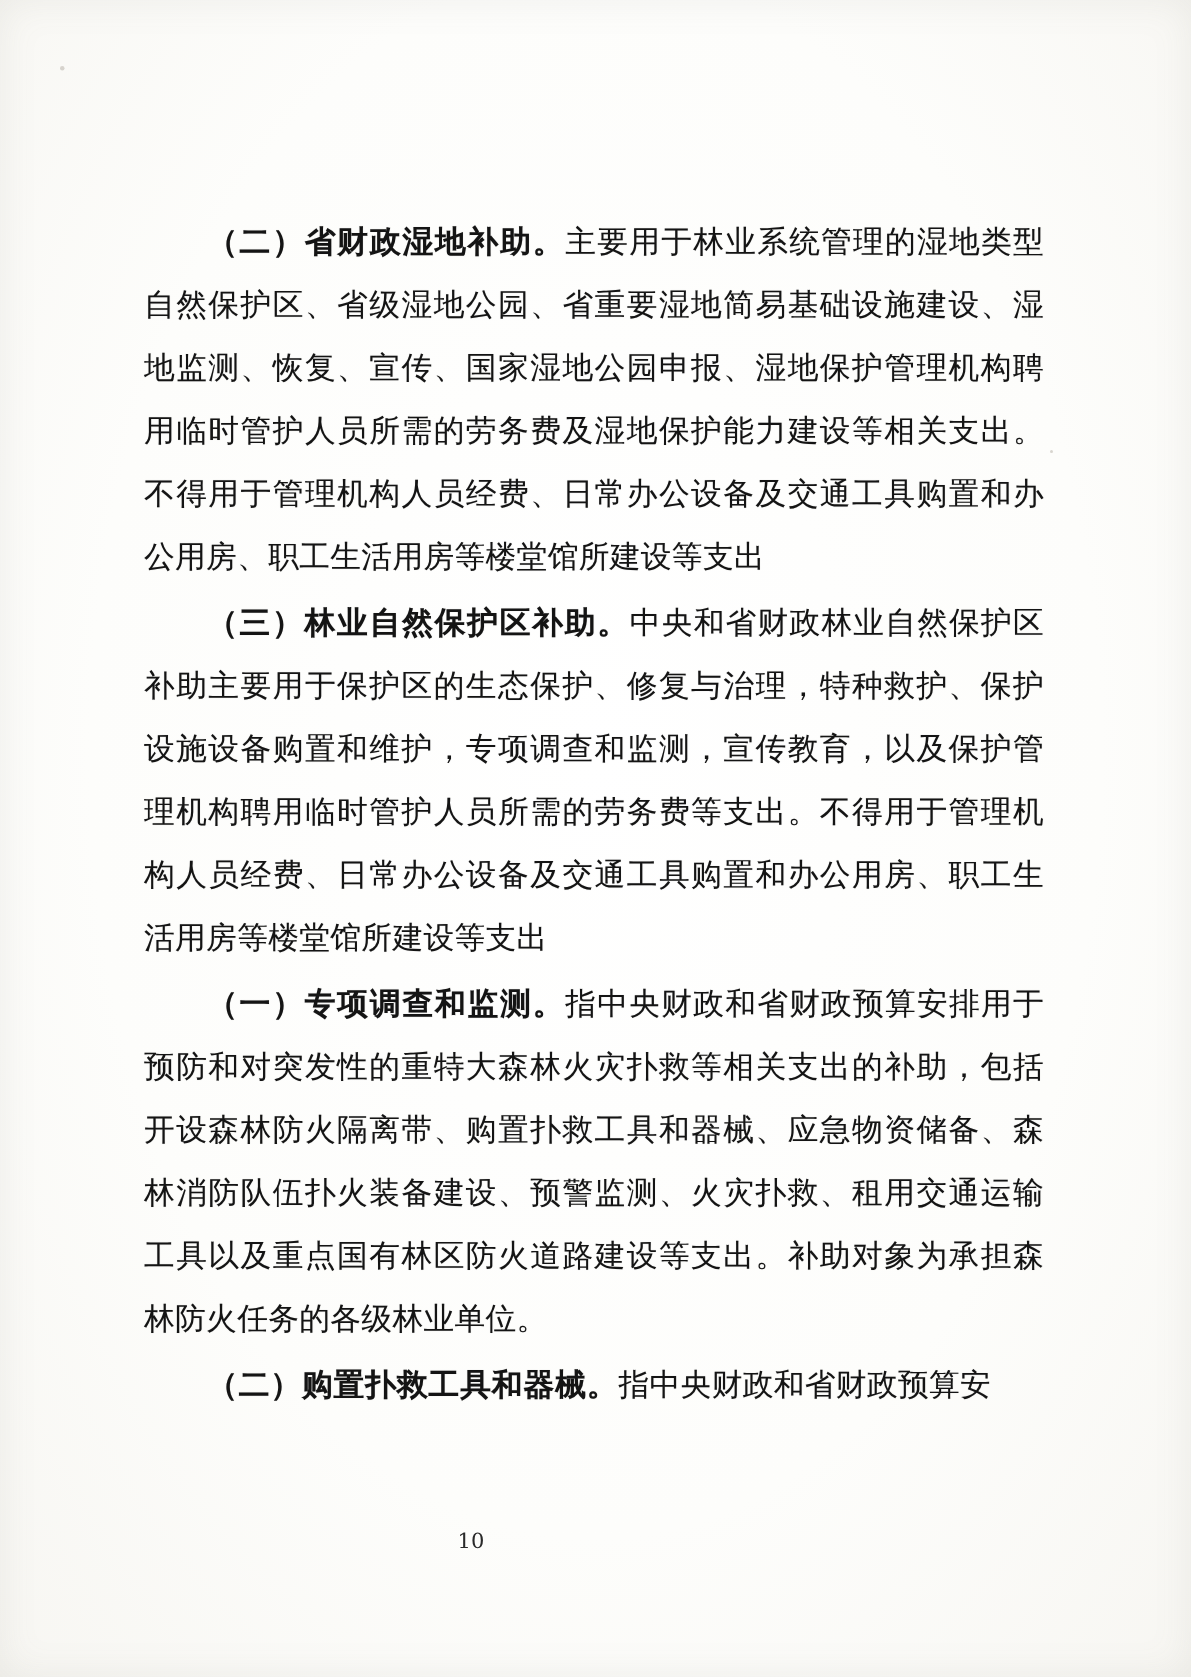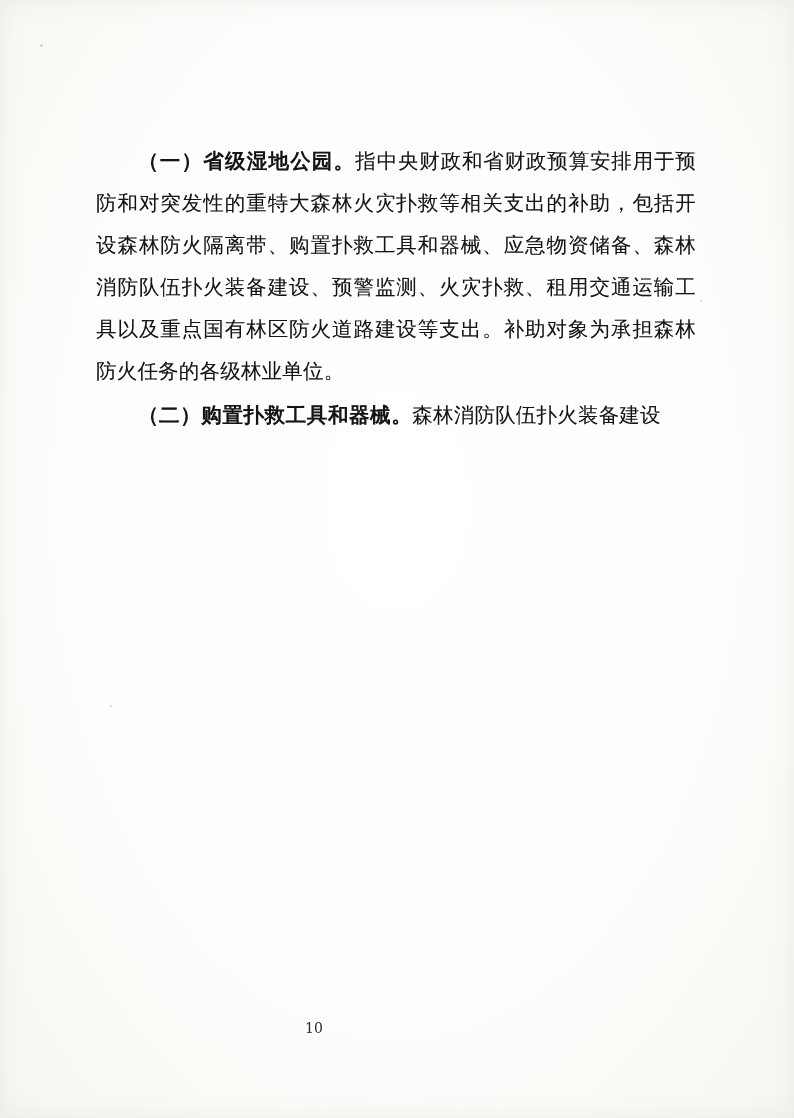--- a/index.html
+++ b/index.html
@@ -74,18 +74,20 @@
 <body>
 
 <div class="page">
   <div class="scan-edge"></div>
 
   <div class="speck" style="left:40px; top:44px; width:3px; height:3px;"></div>
   <div class="speck" style="left:110px; top:705px; width:2px; height:2px;"></div>
   <div class="speck" style="left:700px; top:300px; width:2px; height:2px;"></div>
 
   <div class="content">
-    <p class="para indent" id="para-5"><span class="bold">（一）省级湿地公园。</span><span>指中央财政和省财政预算安排用于预防和对突发性的重特大森林火灾扑救等相关支出的补助，包括开设森林防火隔离带、购置扑救工具和器械、应急物资储备、森林消防队伍扑火装备建设、预警监测、火灾扑救、租用交通运输工具以及重点国有林区防火道路建设等支出。补助对象为承担森林防火任务的各级林业单位。</span></p>
-    <p class="para indent" id="para-6"><span class="bold">（二）购置扑救工具和器械。</span><span>森林消防队伍扑火装备建设</span></p>
+    <p class="para indent" id="para-2"><span class="bold">（二）省财政湿地补助。</span><span>主要用于林业系统管理的湿地类型自然保护区、省级湿地公园、省重要湿地简易基础设施建设、湿地监测、恢复、宣传、国家湿地公园申报、湿地保护管理机构聘用临时管护人员所需的劳务费及湿地保护能力建设等相关支出。不得用于管理机构人员经费、日常办公设备及交通工具购置和办公用房、职工生活用房等楼堂馆所建设等支出</span></p>
+    <p class="para indent" id="para-3"><span class="bold">（三）林业自然保护区补助。</span><span>中央和省财政林业自然保护区补助主要用于保护区的生态保护、修复与治理，特种救护、保护设施设备购置和维护，专项调查和监测，宣传教育，以及保护管理机构聘用临时管护人员所需的劳务费等支出。不得用于管理机构人员经费、日常办公设备及交通工具购置和办公用房、职工生活用房等楼堂馆所建设等支出</span></p>
+    <p class="para indent" id="para-5"><span class="bold">（一）专项调查和监测。</span><span>指中央财政和省财政预算安排用于预防和对突发性的重特大森林火灾扑救等相关支出的补助，包括开设森林防火隔离带、购置扑救工具和器械、应急物资储备、森林消防队伍扑火装备建设、预警监测、火灾扑救、租用交通运输工具以及重点国有林区防火道路建设等支出。补助对象为承担森林防火任务的各级林业单位。</span></p>
+    <p class="para indent" id="para-6"><span class="bold">（二）购置扑救工具和器械。</span><span>指中央财政和省财政预算安</span></p>
   </div>
 
   <div class="page-number">10</div>
 </div>
 
 </body></html>

